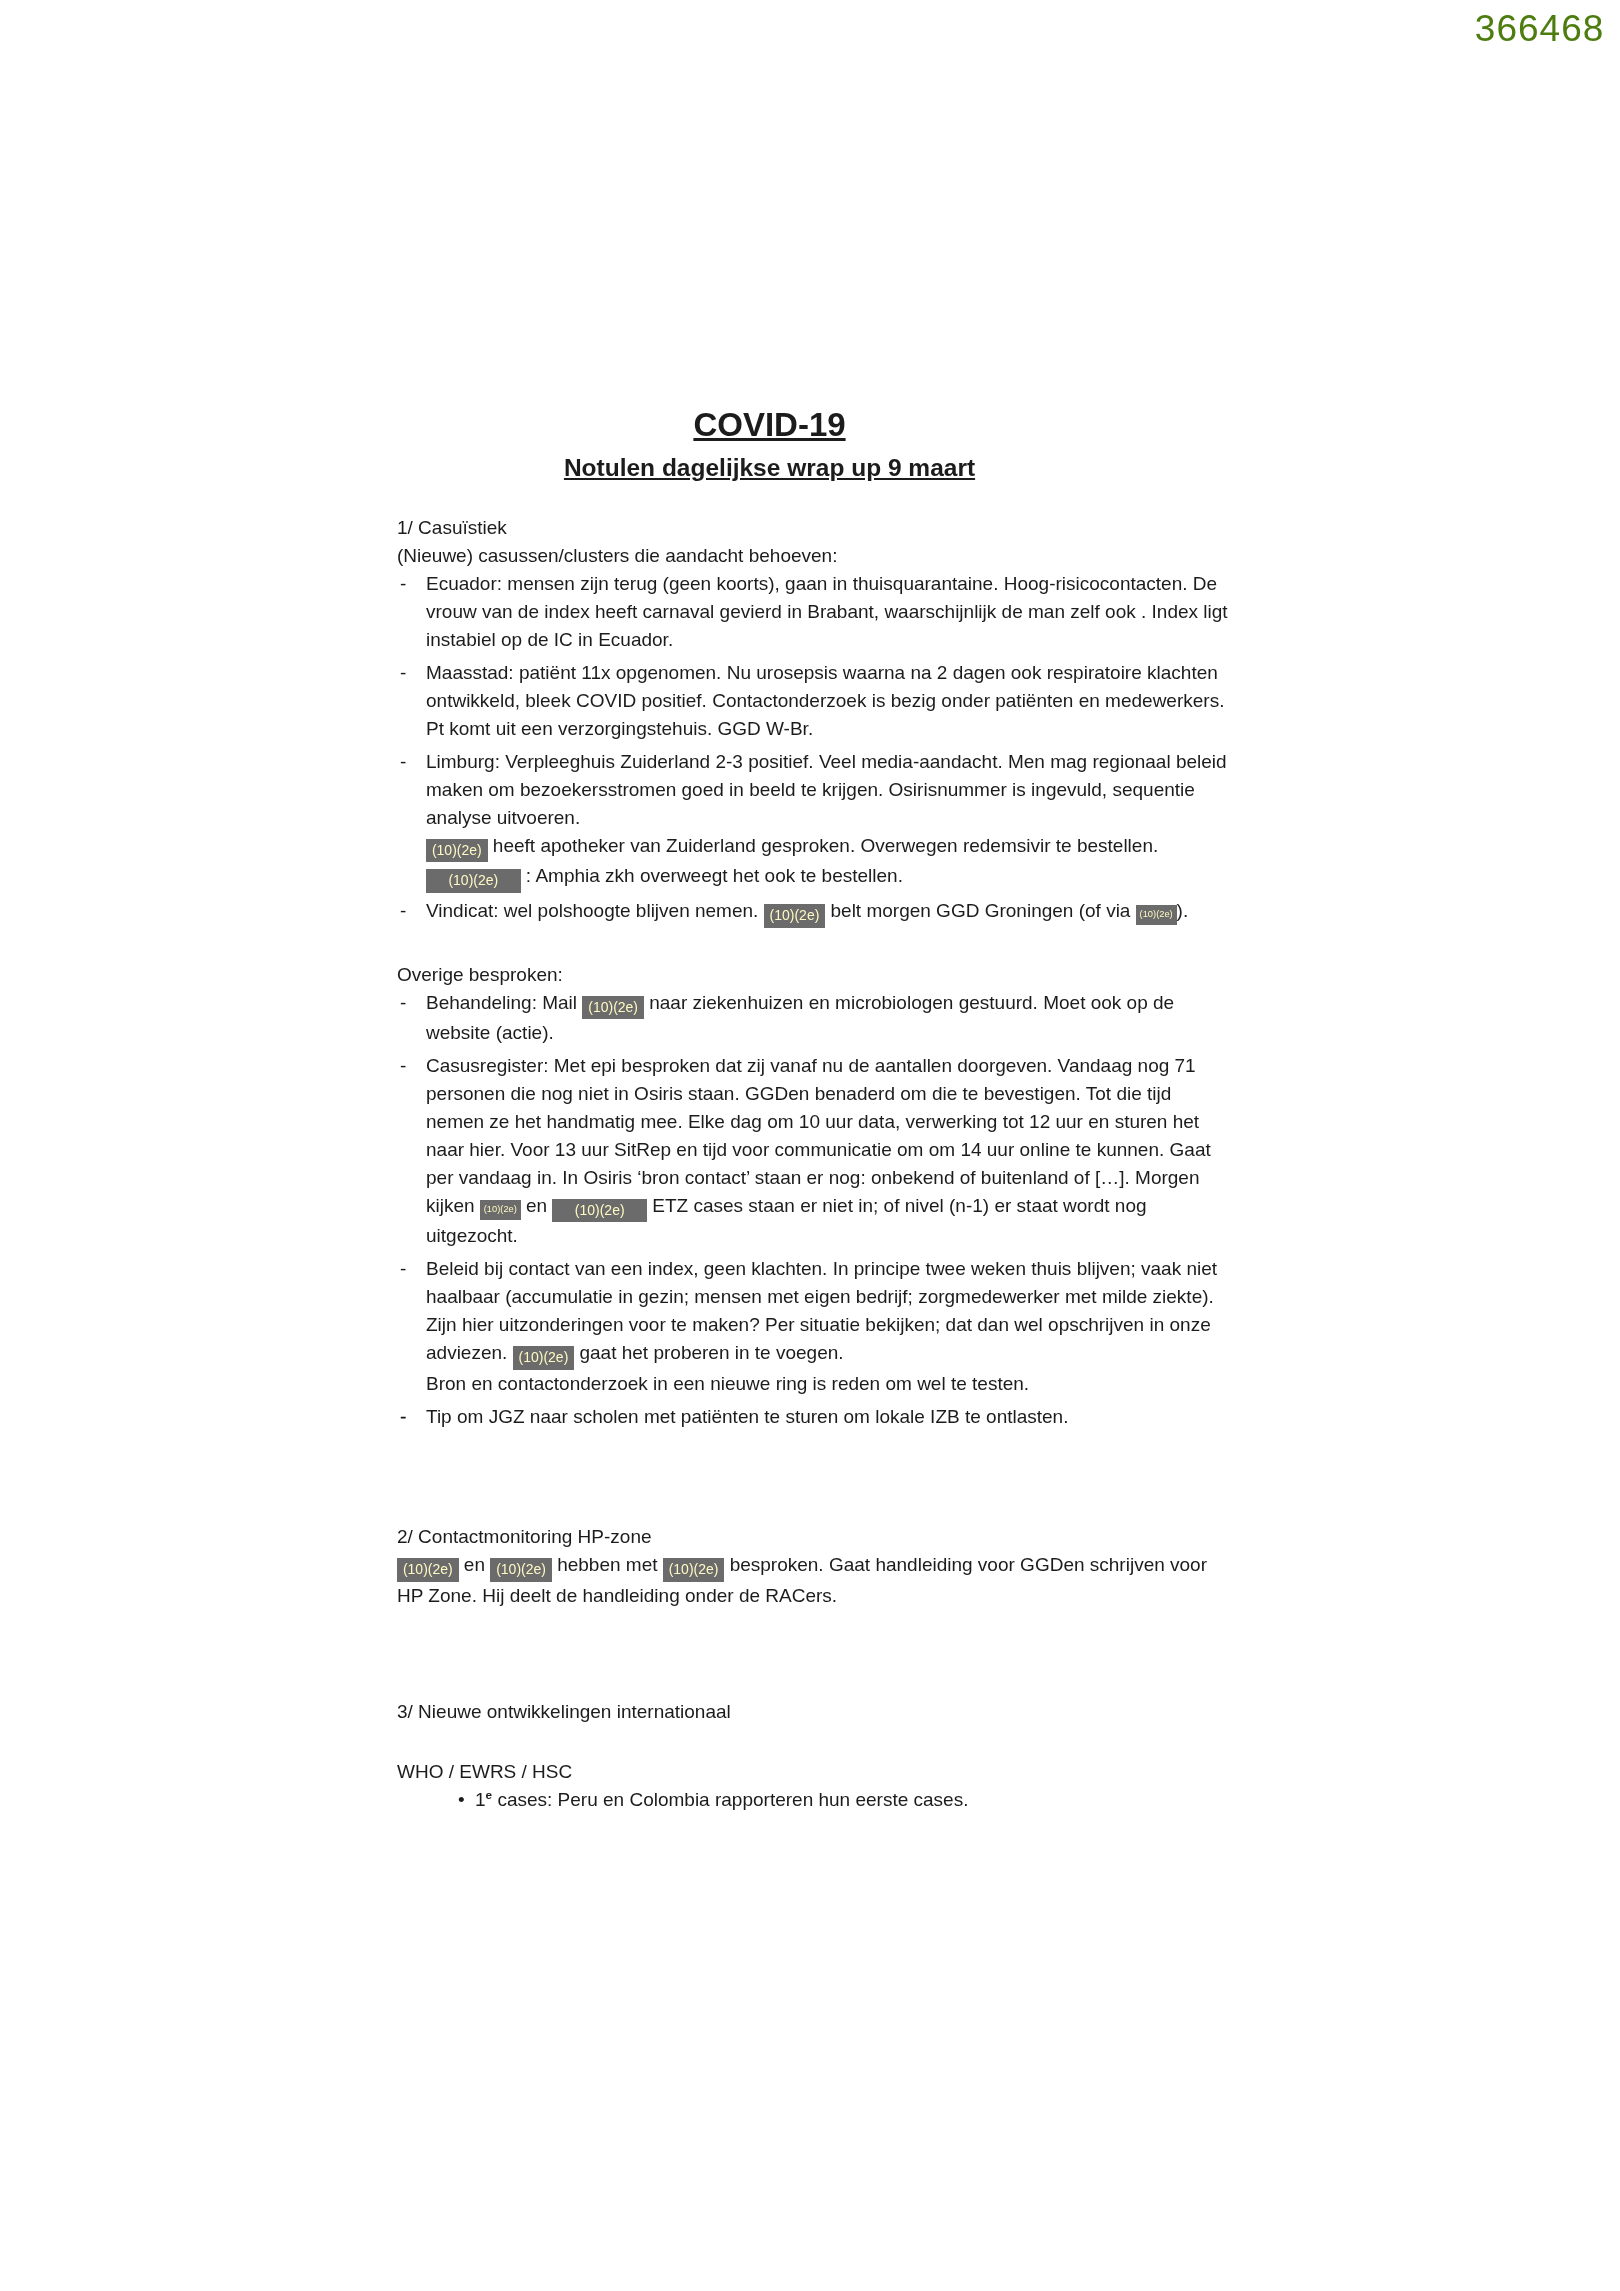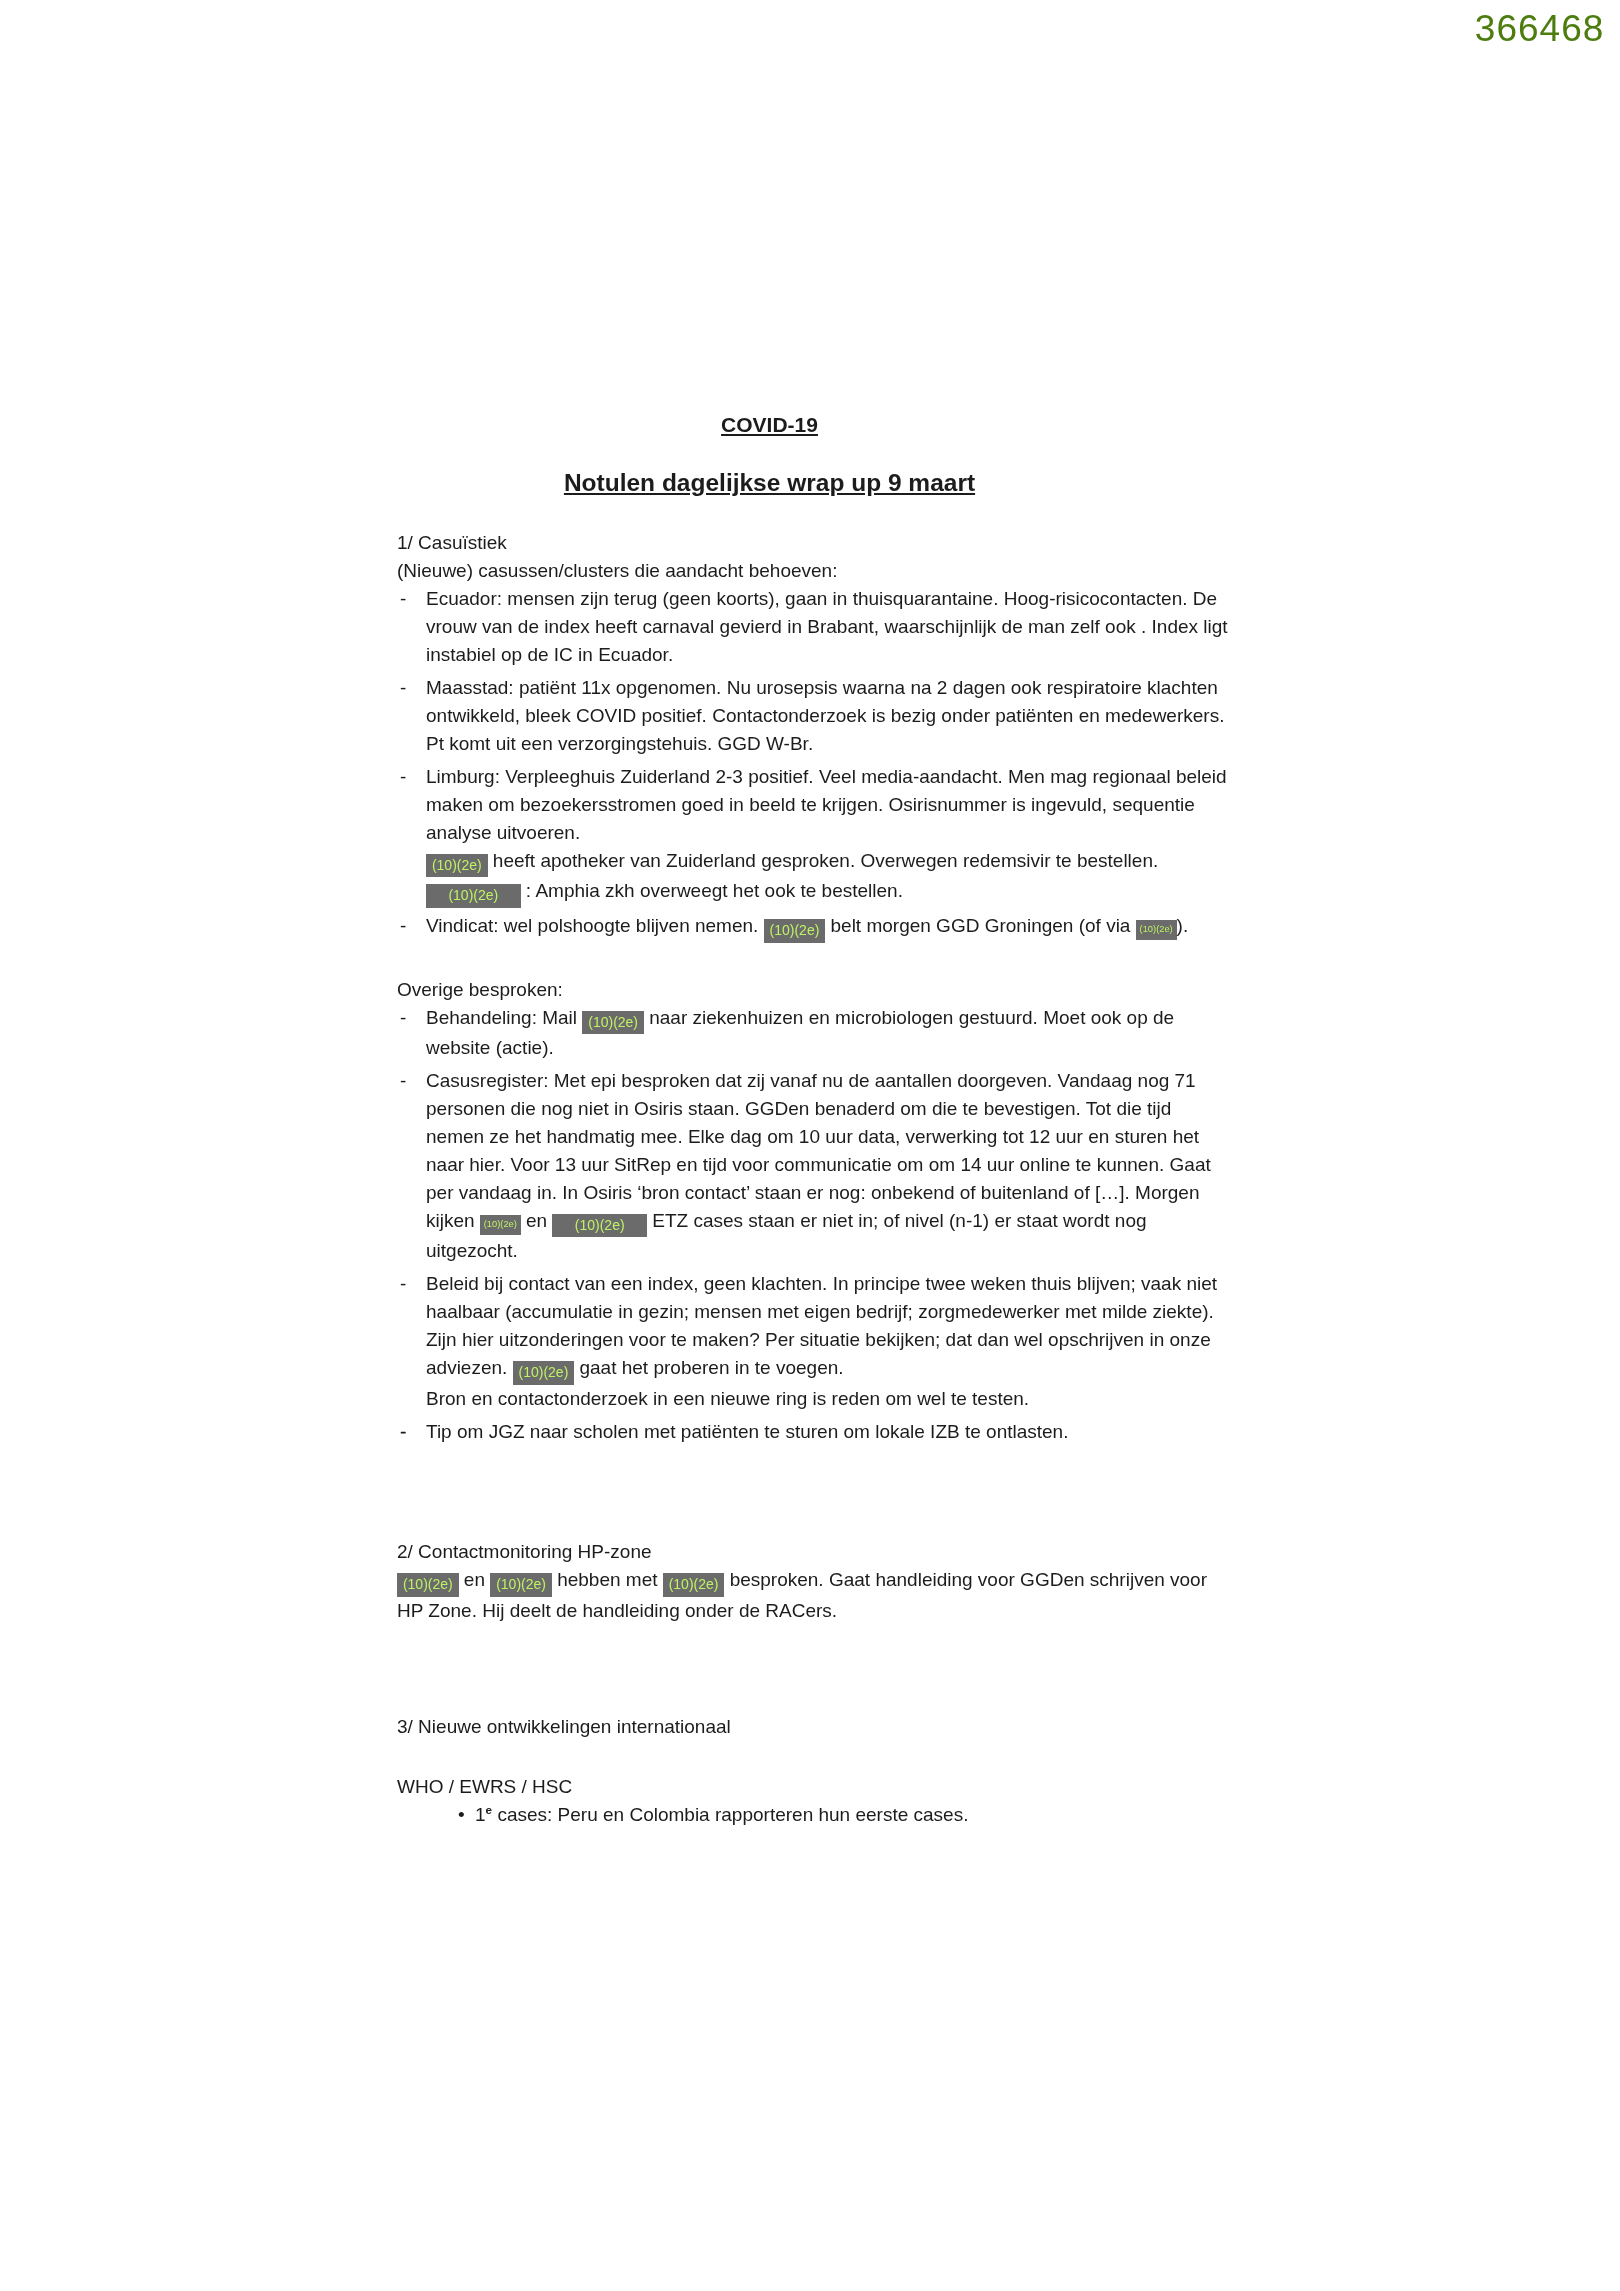--- a/index.html
+++ b/index.html
@@ -11,38 +11,38 @@
   .page-num{
     position:absolute;top:7.8px;right:15.7px;font-size:37px;color:#4d7c0f;
     letter-spacing:1px;font-family:"Liberation Sans",sans-serif;
   }
   .doc{
     position:absolute;left:397px;top:410px;width:835px;
     font-size:19px;line-height:28px;
   }
   .title-wrap{text-align:center;width:745px;}
   .doc-title{
-    font-weight:bold;font-size:21px;line-height:29px;
-    text-decoration:underline;margin-bottom:29px;
+    font-weight:bold;font-size:33px;line-height:29px;
+    text-decoration:underline;margin-bottom:14px;
   }
   .doc-subtitle{
     font-weight:bold;font-size:24.5px;line-height:29px;
     text-decoration:underline;margin-bottom:32px;
   }
   .heading{font-weight:normal;margin-top:32px;}
   .para{}
   .li{position:relative;padding-left:29px;margin-bottom:4.9px;}
   .li > .marker{position:absolute;left:2.9px;top:0;}
   .li.dot{padding-left:78px;}
   .li.dot > .marker{left:61px;}
   .spacer{height:28px;}
   b{font-weight:normal;}
   sup{font-size:0.62em;vertical-align:super;line-height:0;font-weight:bold;}
   .redact{
-    display:inline-block;background:#6b6b6b;color:#bef264;
+    display:inline-block;background:#6b6b6b;color:#fef9c3;
     text-align:center;line-height:23.5px;vertical-align:-2.9px;
     padding:0 5.9px;white-space:nowrap;
   }
   .redact.small{font-size:14px;}
   .redact.wide{font-size:14px;min-width:71px;padding:0 11.8px;}
   .redact.tiny{font-size:9.3px;padding:1px 3.9px;line-height:17.6px;vertical-align:0px;}
 </style>
 </head>
 <body>
 

